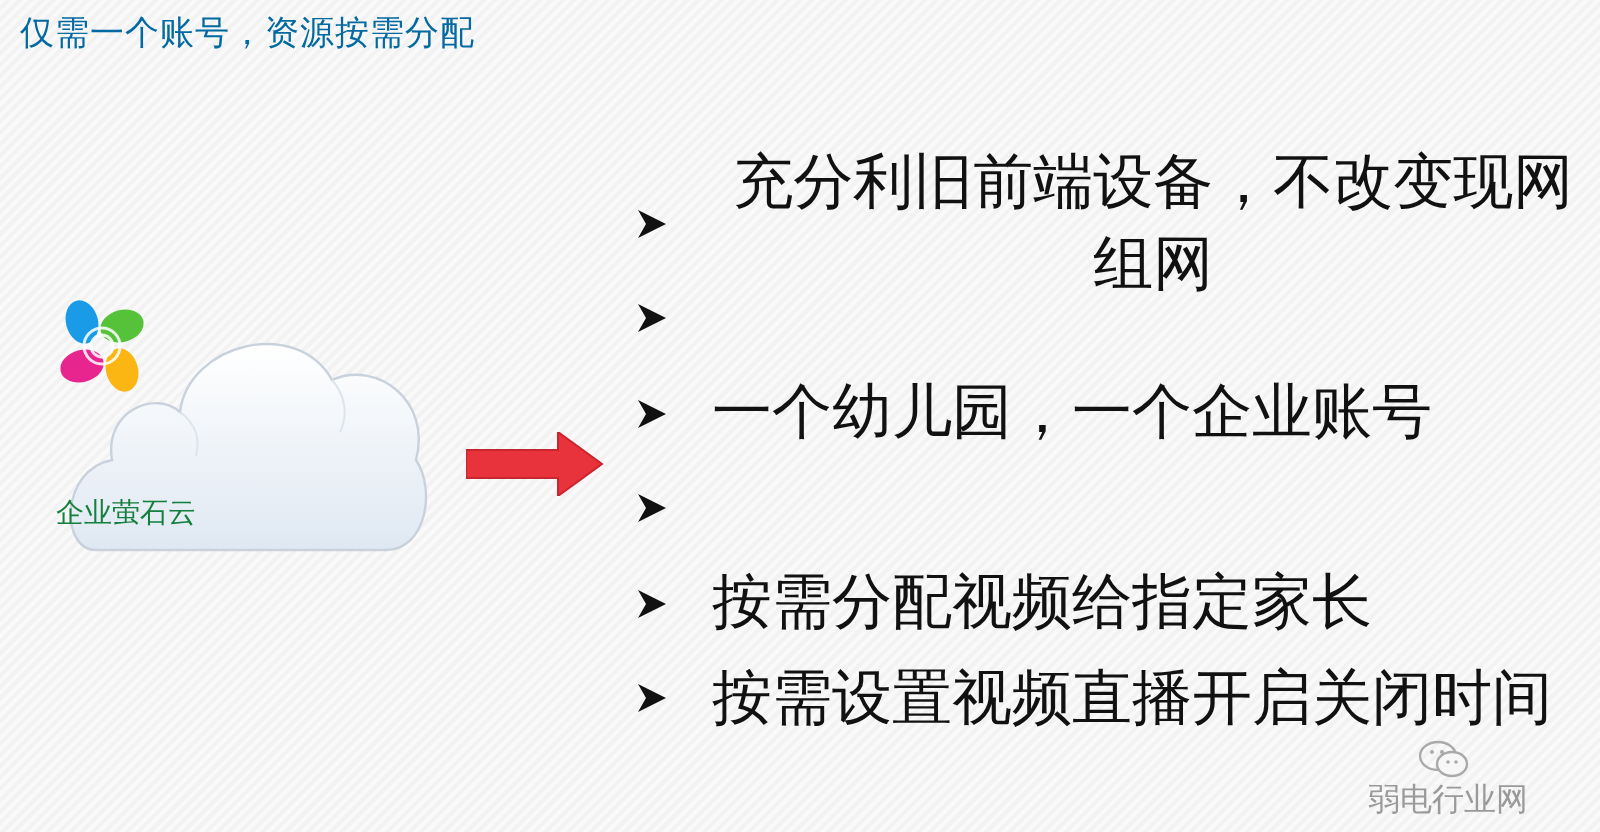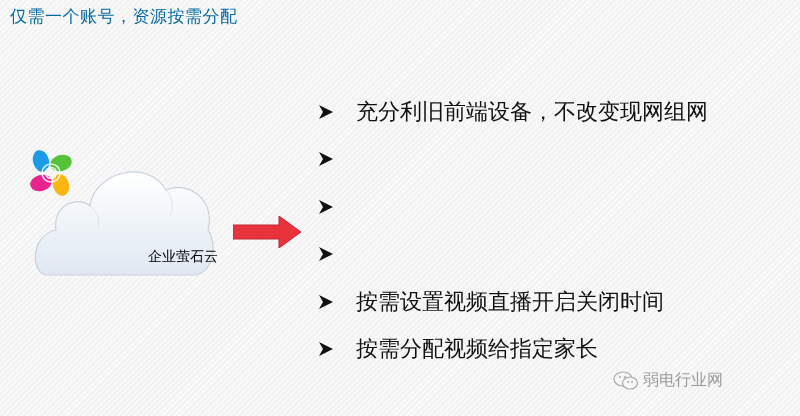--- a/index.html
+++ b/index.html
@@ -13,37 +13,37 @@
   .title {
     position:absolute; left:10px; top:5px;
     font-size:17px; color:#0369a1; letter-spacing:0.5px;
   }
   .cloud-wrap {
     position:absolute; left:28px; top:150px; width:190px; height:130px;
   }
   .cloud-wrap svg { position:absolute; left:0; top:0; }
   .logo { position:absolute; left:72px; top:48px; width:46px; height:46px; }
   .cloud-label {
-    position:absolute; left:0; width:190px; top:98px; text-align:right;
-    font-size:14px; color:#000000;
+    position:absolute; left:0; width:190px; top:98px; text-align:left;
+    font-size:14px; color:#15803d;
   }
   .arrow { position:absolute; left:233px; top:216px; }
   .bullets {
     position:absolute; left:318px; top:88px; list-style:none;
   }
   .bullets li {
     height:47.5px; display:flex; align-items:center;
-    font-size:22px; color:#111;
+    font-size:30px; color:#111;text-align:center;
   }
   .bullets .marker {
     width:38px; display:inline-flex; align-items:center;
   }
   .watermark {
-    position:absolute; left:613px; top:370px; display:flex; align-items:center;
-    font-size:16px; color:#9a9a9a;
+    position:absolute; left:684px; top:370px; display:flex; align-items:center;
+    font-size:16px; color:#9a9a9a;flex-direction:column;
   }
   .watermark svg { margin-right:4px; }
 </style>
 </head>
 <body>
 
 <div class="title">仅需一个账号，资源按需分配</div>
 
 <div class="cloud-wrap">
   <svg width="190" height="130" viewBox="0 0 190 130">
@@ -87,43 +87,44 @@
           <polygon points="1,1 15,8 1,15 5,8" fill="#111"></polygon>
         </svg>
     </span>
   </li>
   <li>
     <span class="marker">
       <svg width="16" height="16" viewBox="0 0 16 16">
           <polygon points="1,1 15,8 1,15 5,8" fill="#111"></polygon>
         </svg>
     </span>
+    <span>一个幼儿园，一个企业账号</span>
   </li>
   <li>
     <span class="marker">
       <svg width="16" height="16" viewBox="0 0 16 16">
           <polygon points="1,1 15,8 1,15 5,8" fill="#111"></polygon>
         </svg>
     </span>
   </li>
   <li>
     <span class="marker">
       <svg width="16" height="16" viewBox="0 0 16 16">
           <polygon points="1,1 15,8 1,15 5,8" fill="#111"></polygon>
         </svg>
     </span>
-    <span>按需设置视频直播开启关闭时间</span>
+    <span>按需分配视频给指定家长</span>
   </li>
   <li>
     <span class="marker">
       <svg width="16" height="16" viewBox="0 0 16 16">
           <polygon points="1,1 15,8 1,15 5,8" fill="#111"></polygon>
         </svg>
     </span>
-    <span>按需分配视频给指定家长</span>
+    <span>按需设置视频直播开启关闭时间</span>
   </li>
 </ul>
 
 <div class="watermark">
   <svg width="26" height="20" viewBox="0 0 26 20">
     <ellipse cx="10" cy="8" rx="9" ry="7" fill="none" stroke="#aaa" stroke-width="1.2"></ellipse>
     <ellipse cx="17" cy="12" rx="7.5" ry="6" fill="#f7f7f7" stroke="#aaa" stroke-width="1.2"></ellipse>
     <circle cx="7" cy="6" r="1" fill="#aaa"></circle>
       <circle cx="12" cy="6" r="1" fill="#aaa"></circle>
     <circle cx="15" cy="11" r="0.9" fill="#aaa"></circle>

